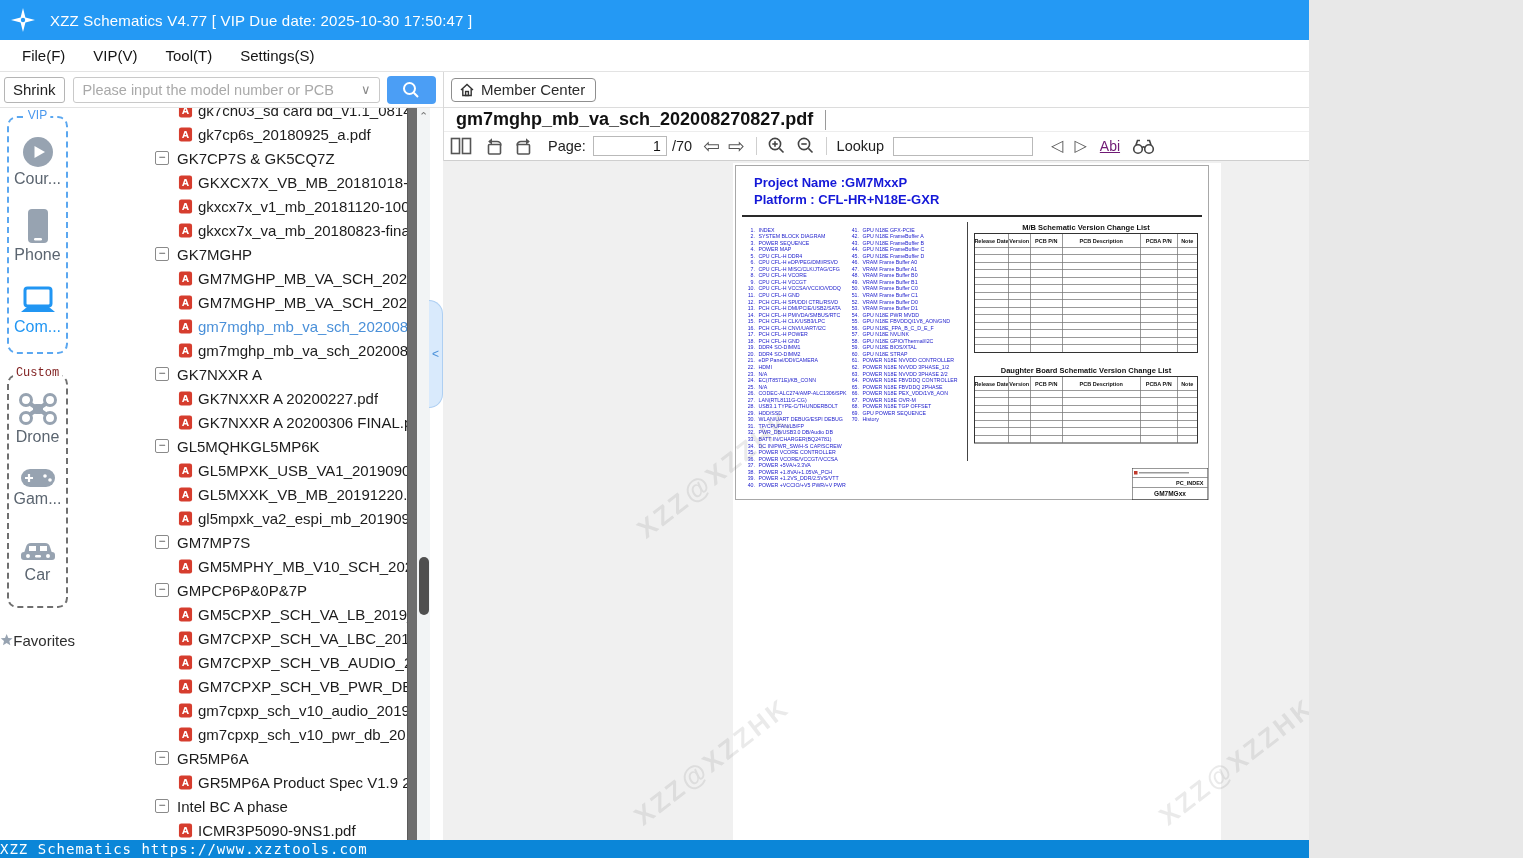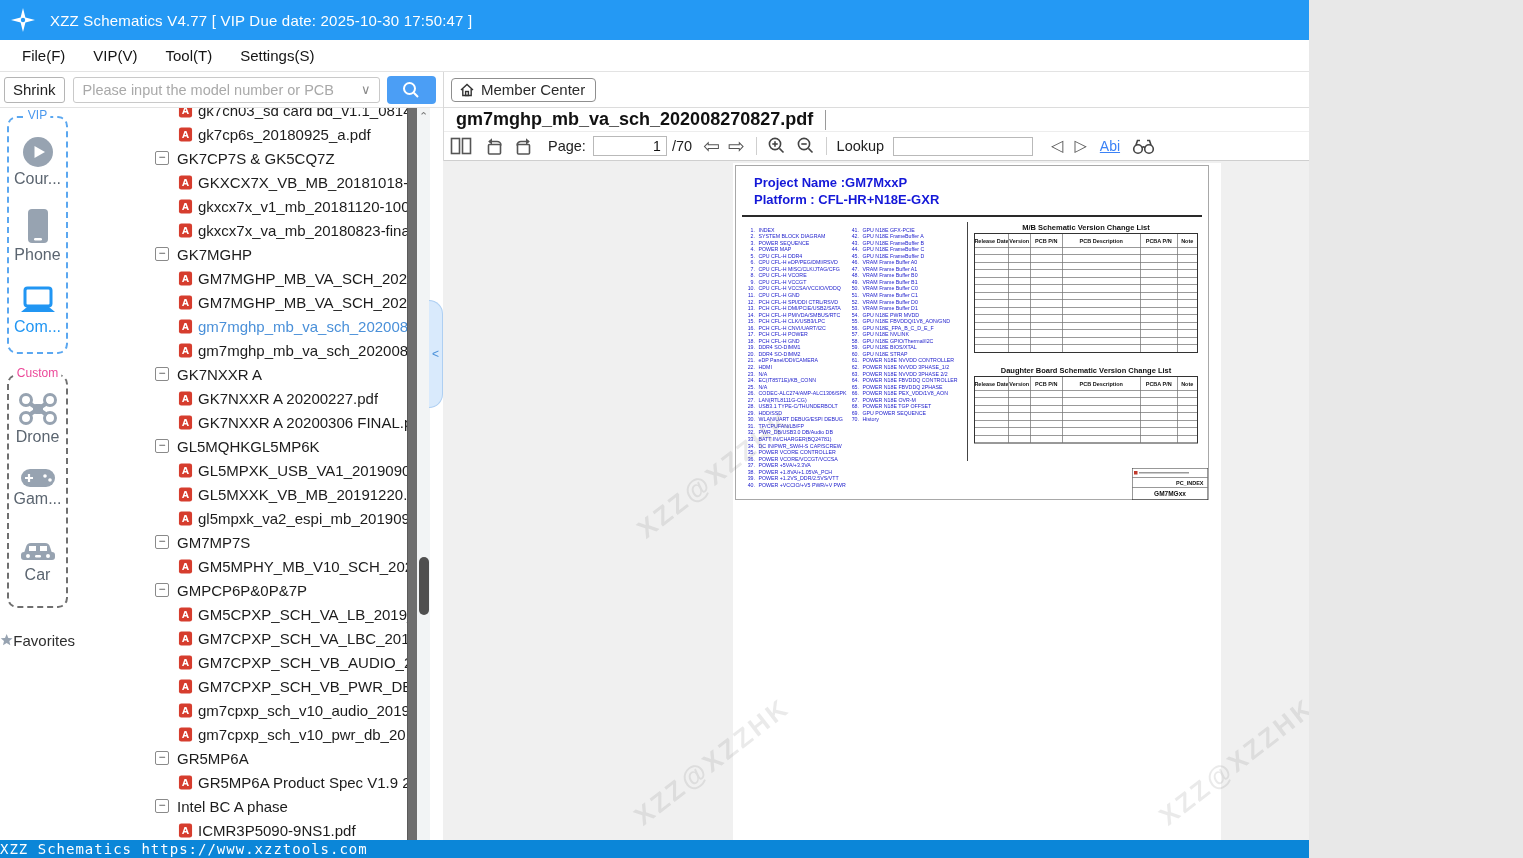--- a/index.html
+++ b/index.html
@@ -53,31 +53,31 @@
   .toolbar{left:443px;top:132px;width:1080px;height:29px;background:#fff;border-bottom:1px solid #cfcfcf;
            display:flex;align-items:center;color:#444;}
   .ticon{display:flex;align-items:center;justify-content:center;flex:none;}
   .tlabel-txt{font-size:14.5px;color:#222;white-space:nowrap;}
   .page-input{width:74px;height:20px;border:1px solid #b9b9b9;font-size:14px;text-align:right;
               padding-right:5px;color:#111;font-family:inherit;}
   .lookup-input{width:140px;height:19px;border:1px solid #b9b9b9;font-size:13px;padding:0 4px;font-family:inherit;}
   .tsep{width:1px;height:18px;background:#cfcfcf;}
   .arrow-glyph{font-size:20px;color:#555;line-height:20px;}
   .tri-glyph{font-size:16px;color:#555;line-height:16px;}
-  .abi{font-size:14px;color:#3b82f6;text-decoration:underline;}
+  .abi{font-size:14px;color:#701a75;text-decoration:underline;}
 
   
   .rail{left:0;top:108px;width:75px;height:732px;background:#fff;}
   .rail-group{position:absolute;left:7px;width:61px;border-radius:10px;}
   .g-vip{top:8px;height:238px;border:2px dashed #5aa7f0;}
   .g-custom{top:266px;height:234px;border:2px dashed #6f6f6f;}
   .g-legend{position:absolute;top:-10px;left:50%;transform:translateX(-50%);background:#fff;padding:0 3px;
             font-size:12px;white-space:nowrap;}
   .vip-legend{color:#4a98ee;}
-  .custom-legend{color:#ec4899;}
+  .custom-legend{color:#7f1d1d;font-family:Liberation Mono, monospace;}
   .rail-item{position:absolute;left:0;width:100%;display:flex;flex-direction:column;align-items:center;}
   .rail-label{font-size:16px;color:#5b6570;margin-top:2px;white-space:nowrap;}
   .rail-label.active{color:#2196f3;}
   .fav-item{position:absolute;left:0;top:515px;width:75px;display:flex;flex-direction:row;align-items:center;}
   .fav-label{font-size:15px;color:#2e2e2e;margin-top:1px;}
 
   
   .tree{left:75px;top:108px;width:332px;height:732px;background:#fff;overflow:hidden;}
   .trow{height:24px;display:flex;align-items:center;white-space:nowrap;font-size:15px;color:#1c1c1c;}
   .trow:first-child{margin-top:-10px;}

